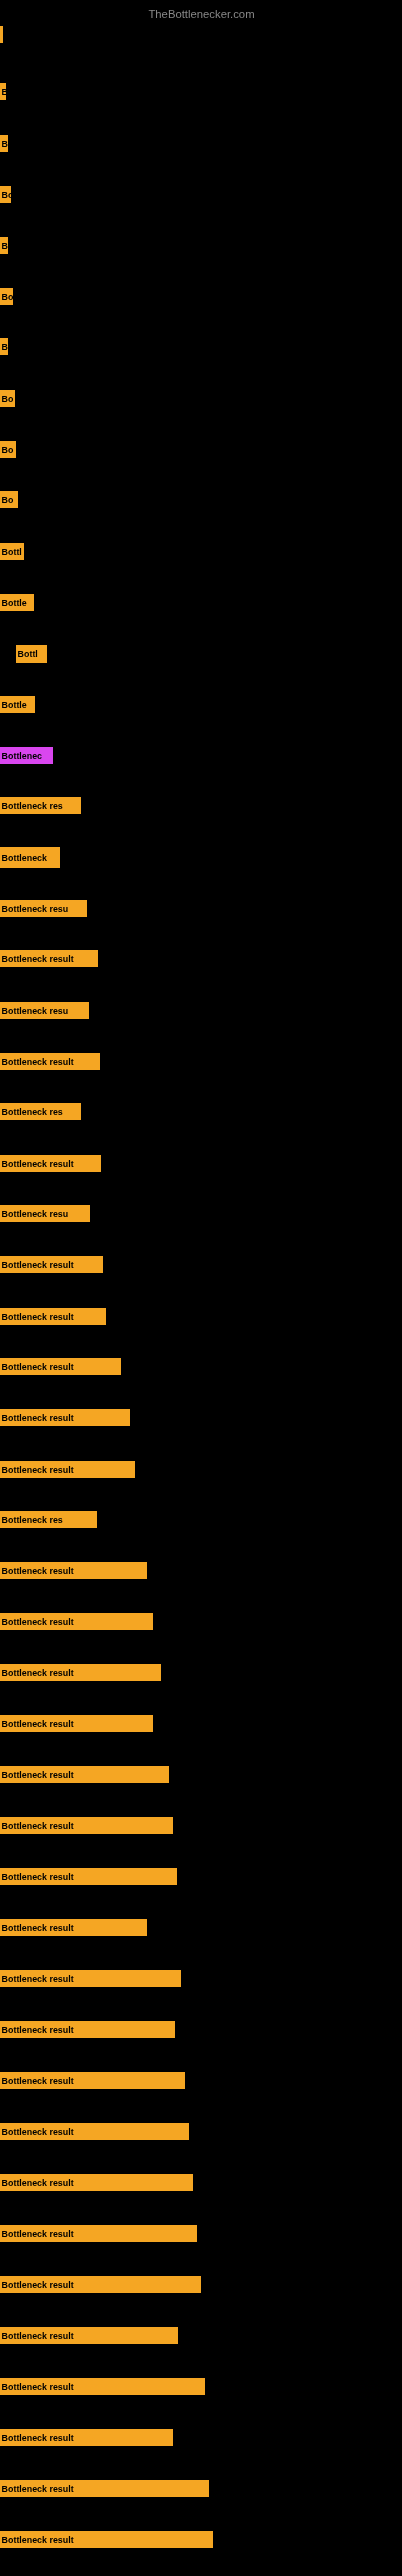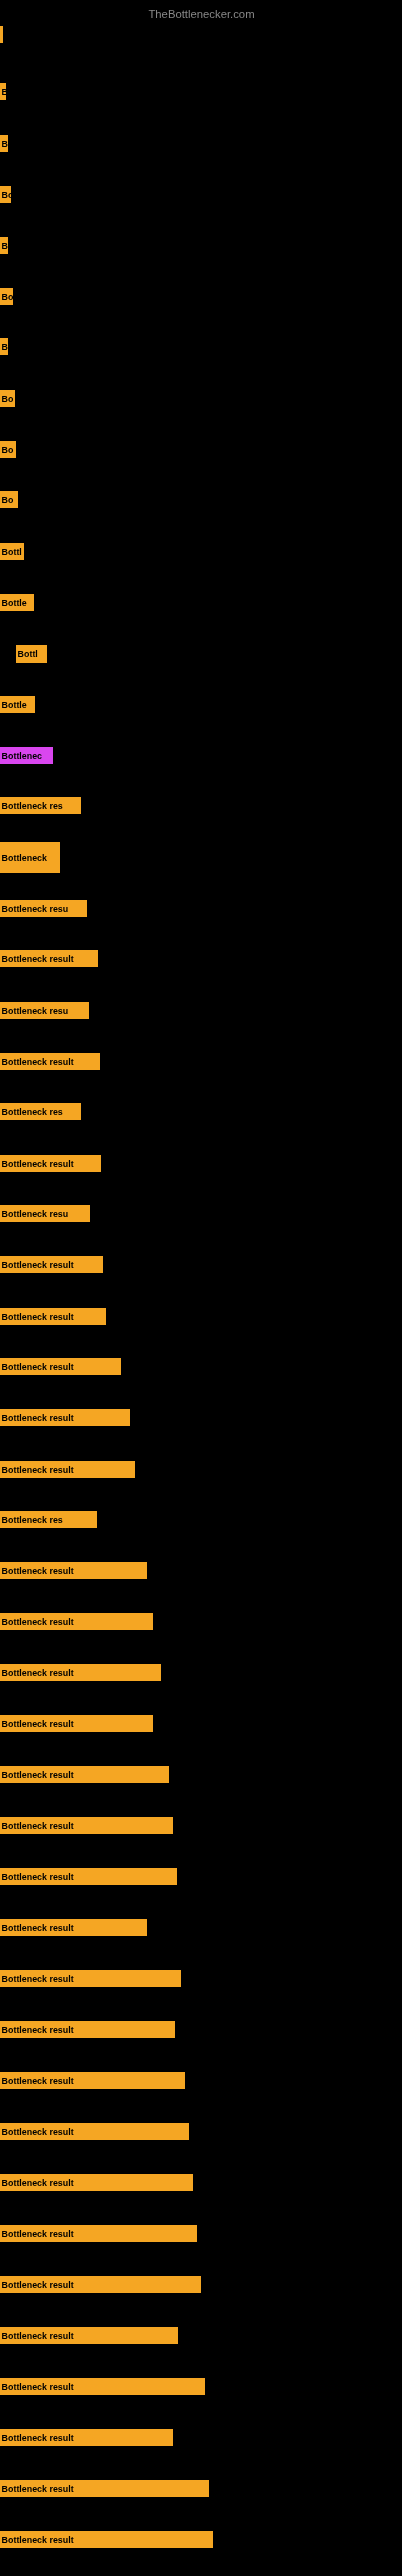--- a/index.html
+++ b/index.html
@@ -72,21 +72,21 @@
     <div style="position: absolute; top: 694px; left: 0px; width: 403px; height: 21px; display: flex; align-items: center;">
       <div style="background-color: rgb(245, 166, 35); width: 35px; height: 17.7px; display: inline-flex; align-items: center; padding: 0px 1.6px; color: rgb(0, 0, 0); font-size: 8.9px; font-weight: bold; font-family: Arial, sans-serif; overflow: hidden; white-space: nowrap;">Bottle</div>
     </div>
     <div style="position: absolute; top: 745px; left: 0px; width: 403px; height: 21px; display: flex; align-items: center;">
       <div style="background-color: #d946ef; width: 53px; height: 17.7px; display: inline-flex; align-items: center; padding: 0px 1.6px; color: rgb(0, 0, 0); font-size: 8.9px; font-weight: bold; font-family: Arial, sans-serif; overflow: hidden; white-space: nowrap;">Bottlenec</div>
     </div>
     <div style="position: absolute; top: 795px; left: 0px; width: 403px; height: 21px; display: flex; align-items: center;">
       <div style="background-color: rgb(245, 166, 35); width: 81px; height: 17.7px; display: inline-flex; align-items: center; padding: 0px 1.6px; color: rgb(0, 0, 0); font-size: 8.9px; font-weight: bold; font-family: Arial, sans-serif; overflow: hidden; white-space: nowrap;">Bottleneck res</div>
     </div>
     <div style="position: absolute; top: 847px; left: 0px; width: 403px; height: 21px; display: flex; align-items: center;">
-      <div style="background-color: rgb(245, 166, 35); width: 60px; height: 31px; display: inline-flex; align-items: center; padding: 0px 1.6px; color: rgb(0, 0, 0); font-size: 8.9px; font-weight: bold; font-family: Arial, sans-serif; overflow: hidden; white-space: nowrap;">Bottleneck</div>
+      <div style="background-color: rgb(245, 166, 35); width: 60px; height: 21px; display: inline-flex; align-items: center; padding: 0px 1.6px; color: rgb(0, 0, 0); font-size: 8.9px; font-weight: bold; font-family: Arial, sans-serif; overflow: hidden; white-space: nowrap;">Bottleneck</div>
     </div>
     <div style="position: absolute; top: 898px; left: 0px; width: 403px; height: 21px; display: flex; align-items: center;">
       <div style="background-color: rgb(245, 166, 35); width: 87px; height: 17.7px; display: inline-flex; align-items: center; padding: 0px 1.6px; color: rgb(0, 0, 0); font-size: 8.9px; font-weight: bold; font-family: Arial, sans-serif; overflow: hidden; white-space: nowrap;">Bottleneck resu</div>
     </div>
     <div style="position: absolute; top: 948px; left: 0px; width: 403px; height: 21px; display: flex; align-items: center;">
       <div style="background-color: rgb(245, 166, 35); width: 98px; height: 17.7px; display: inline-flex; align-items: center; padding: 0px 1.6px; color: rgb(0, 0, 0); font-size: 8.9px; font-weight: bold; font-family: Arial, sans-serif; overflow: hidden; white-space: nowrap;">Bottleneck result</div>
     </div>
     <div style="position: absolute; top: 1000px; left: 0px; width: 403px; height: 21px; display: flex; align-items: center;">
       <div style="background-color: rgb(245, 166, 35); width: 89px; height: 17.7px; display: inline-flex; align-items: center; padding: 0px 1.6px; color: rgb(0, 0, 0); font-size: 8.9px; font-weight: bold; font-family: Arial, sans-serif; overflow: hidden; white-space: nowrap;">Bottleneck resu</div>
     </div>

